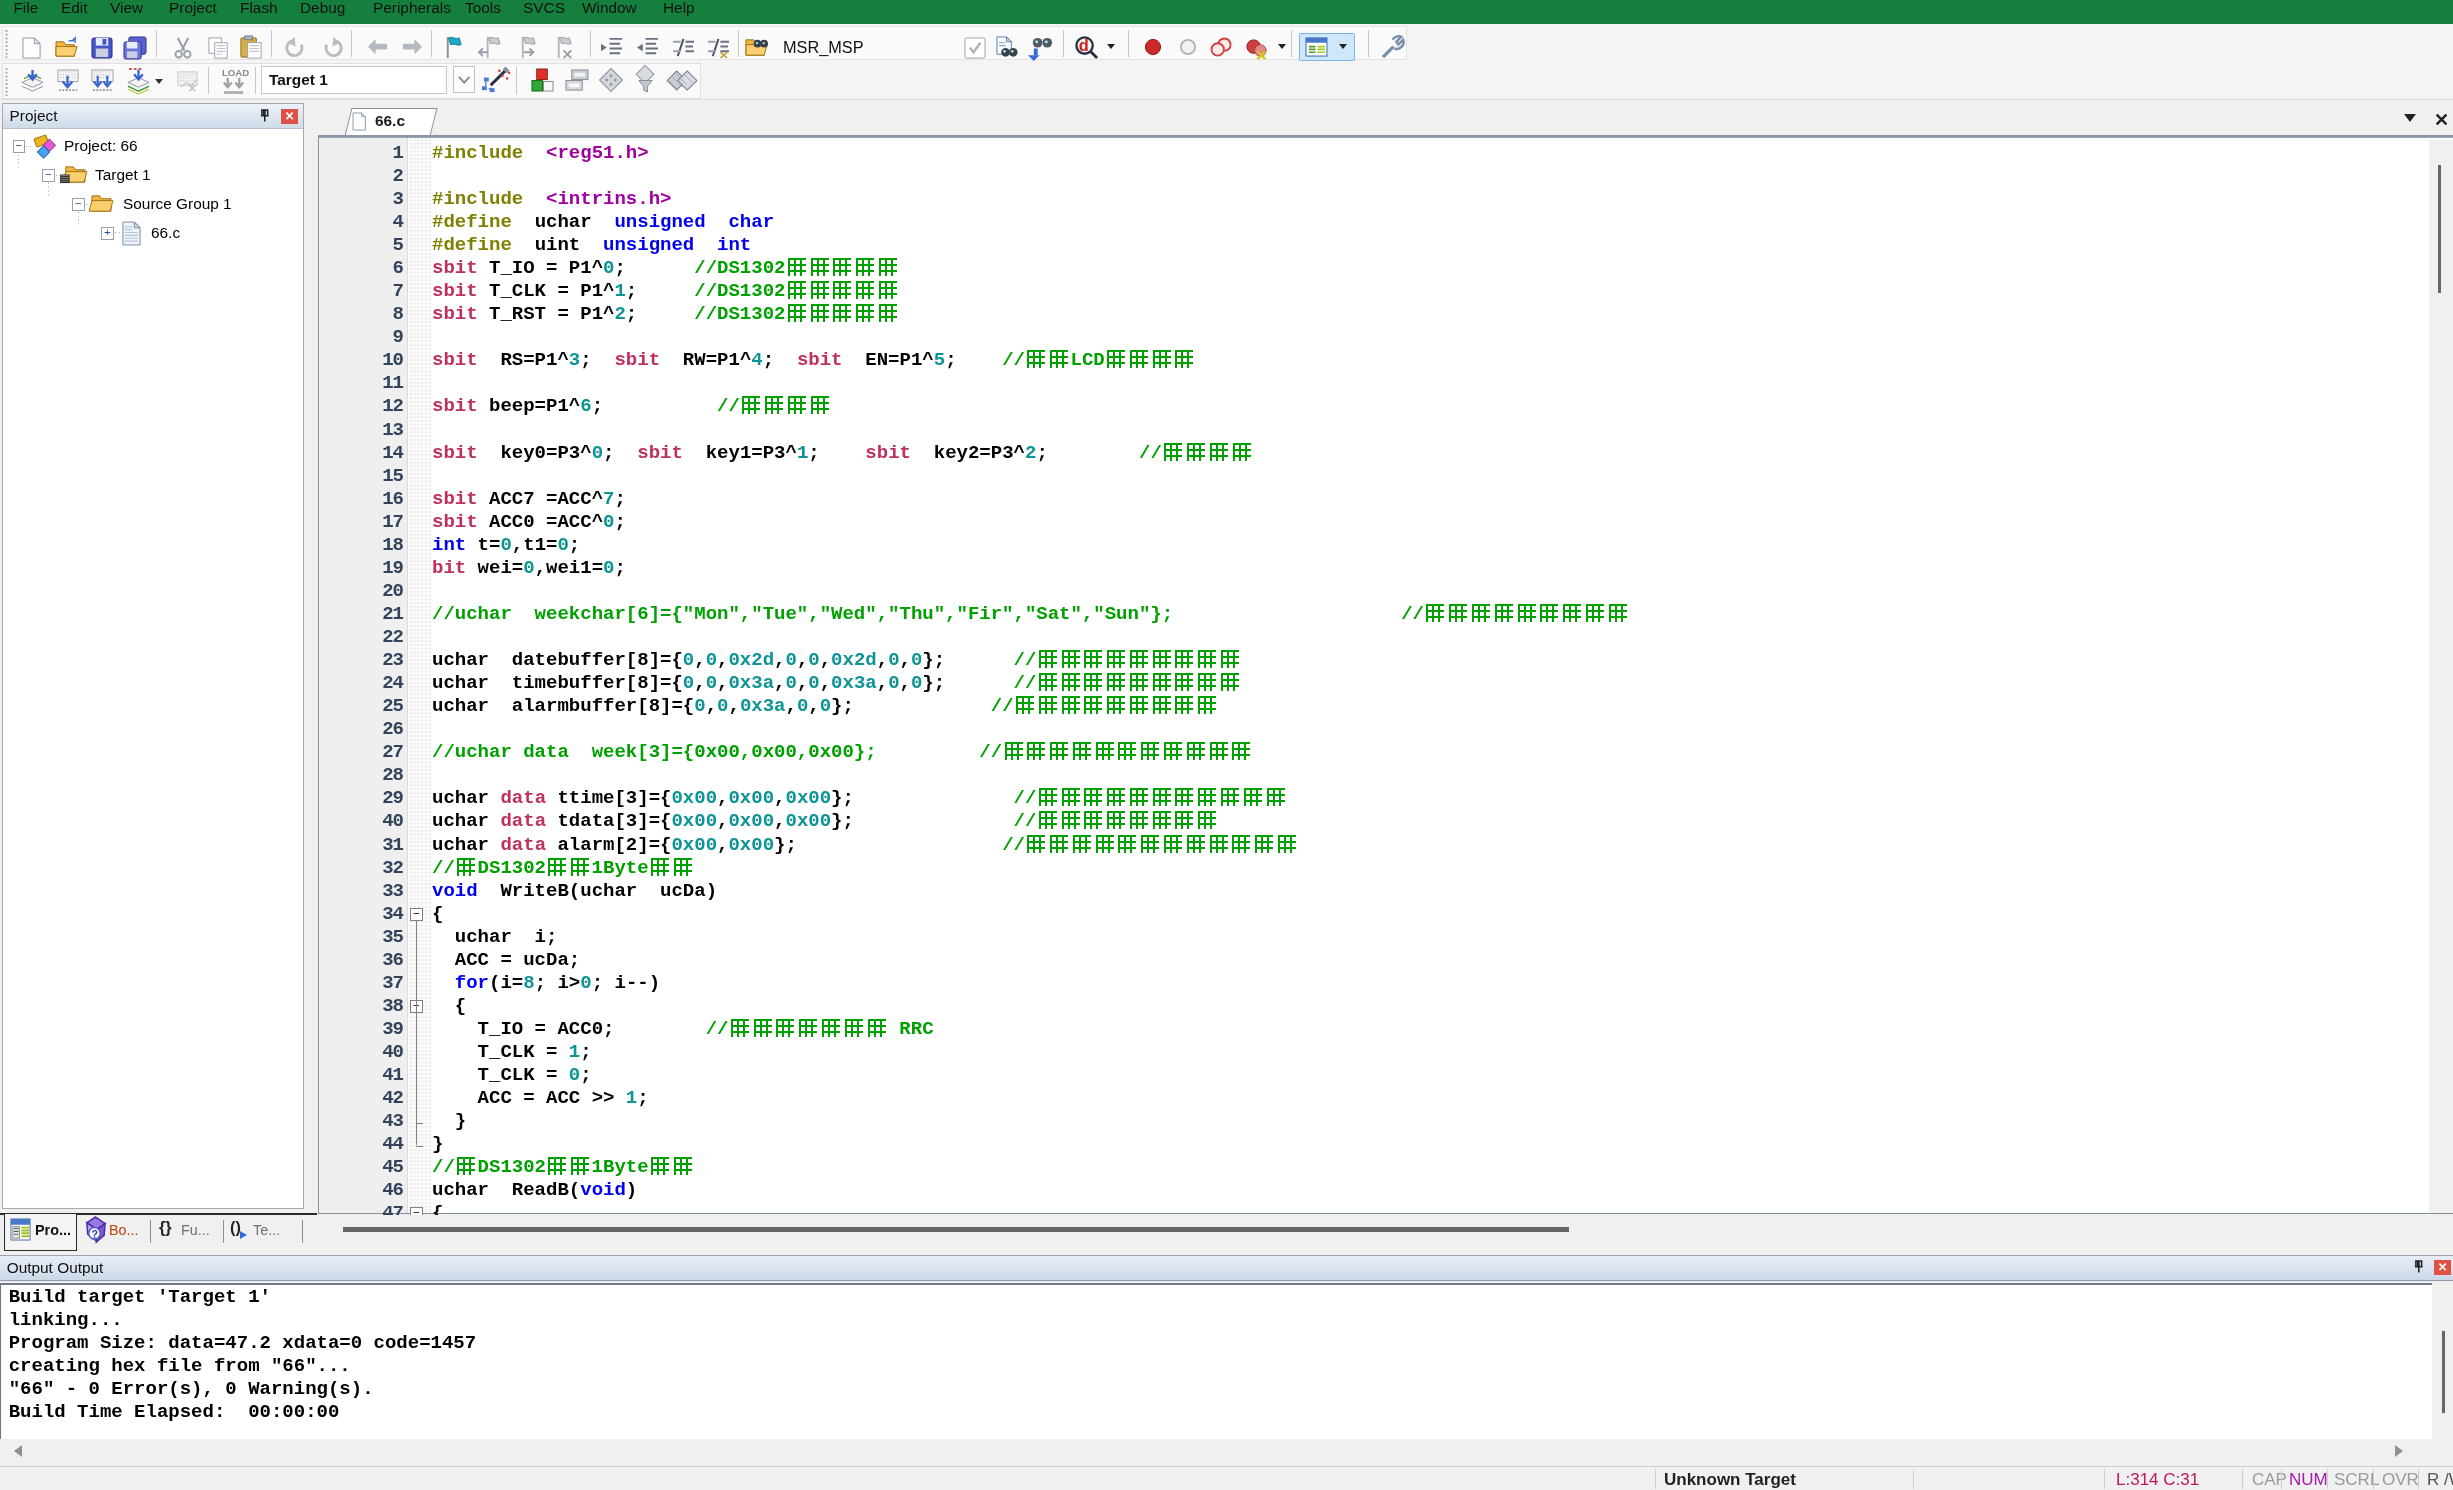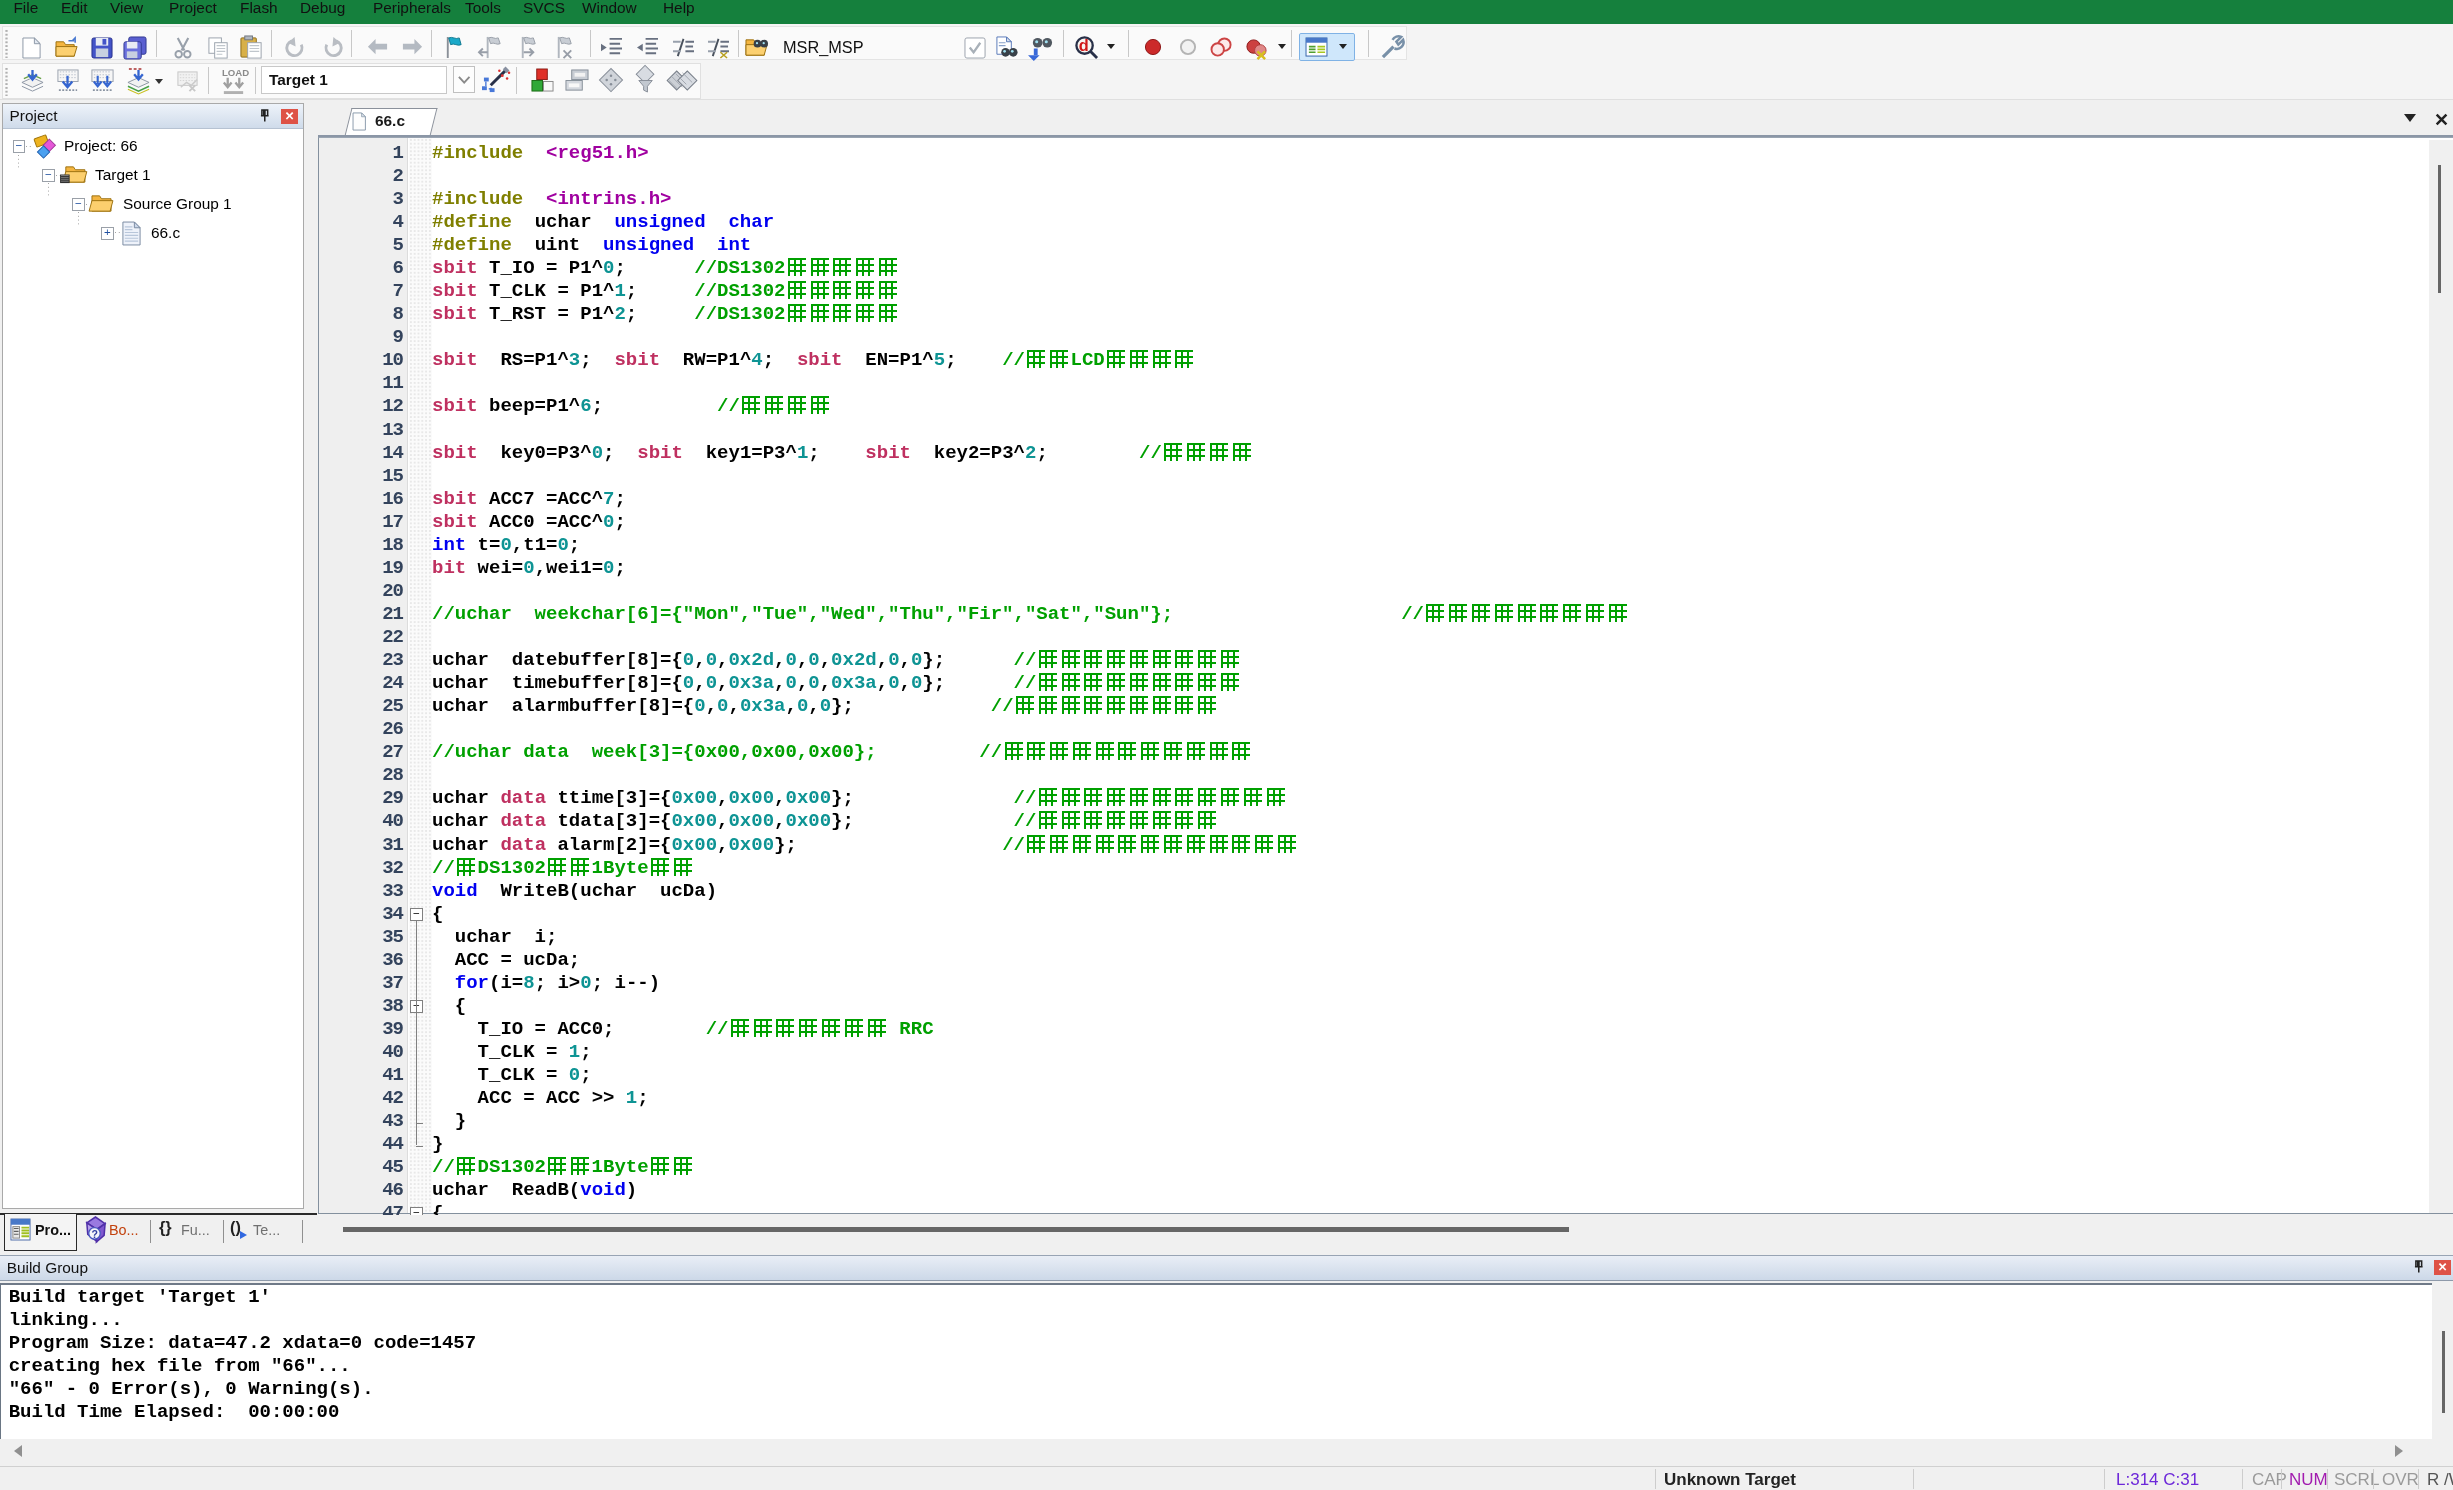--- a/index.html
+++ b/index.html
@@ -215,21 +215,21 @@
 <div class="a" style="left:150px;top:1220px;width:1px;height:23px;background:#909090"></div>
 <div class="a" style="left:159px;top:1218px;font-size:16.3px;font-weight:bold;color:#222">{}</div>
 <div class="a" style="left:181px;top:1222px;font-size:14.4px;color:#707070">Fu...</div>
 <div class="a" style="left:223px;top:1220px;width:1px;height:23px;background:#909090"></div>
 <div class="a" style="left:230px;top:1218px;font-size:16.3px;font-weight:bold;color:#222">()</div>
 <div class="a" style="left:240px;top:1231px;width:0;height:0;border:4.8px solid transparent;border-left:7.7px solid #3068e0"></div>
 <div class="a" style="left:253px;top:1222px;font-size:14.4px;color:#707070">Te...</div>
 <div class="a" style="left:302px;top:1220px;width:1px;height:23px;background:#909090"></div>
 
 <div class="a" id="bohead">
-    <b style="position:absolute;left:6.7px;top:2.9px;font-weight:normal;font-size:15.4px;color:#111">Build Group</b>
+    <b style="position:absolute;left:6.7px;top:2.9px;font-weight:normal;font-size:15.4px;color:#111">Output Output</b>
   </div>
 <svg class="a" style="left:2413px;top:1260px" width="12.5" height="14.4" viewBox="0 0 13 15">
     <path d="M3 1h6v6h-6z M2 7h8 M6 7v6" stroke="#222" stroke-width="1.6" fill="none"></path>
     <path d="M4 1h3v6h-3z" fill="#222"></path>
   </svg>
 <div class="a redx" style="left:2434px;top:1260px;width:17.3px;height:15.4px;font-size:11.5px;line-height:15.4px">✕</div>
 <div class="a" id="bo">
 <div style="top:1px">Build target 'Target 1'</div>
 <div style="top:24px">linking...</div>
 <div style="top:47px">Program Size: data=47.2 xdata=0 code=1457</div>
@@ -238,21 +238,21 @@
 <div style="top:116px">Build Time Elapsed:  00:00:00</div>
 </div>
 <div class="sbtrack" style="left:2432px;top:1285px;width:22px;height:154px"></div>
 <div class="sbthumb" style="left:2442px;top:1331px;width:2.9px;height:82px"></div>
 <div class="sbtrack" style="left:0px;top:1439px;width:2454px;height:25px"></div>
 <div class="a" style="left:7.7px;top:1445px;width:0;height:0;border:6.7px solid transparent;border-right:8.6px solid #909090"></div>
 <div class="a" style="left:2395px;top:1445px;width:0;height:0;border:6.7px solid transparent;border-left:8.6px solid #909090"></div>
 
 <div class="a" id="sb">
 <span style="left:1664px;font-weight:bold;color:#222">Unknown Target</span>
-<span style="left:2116px;color:#6d28d9">L:314 C:31</span>
+<span style="left:2116px;color:#be185d">L:314 C:31</span>
 <span style="left:2252px;color:#9a9a9a">CAP</span>
 <span style="left:2289px;font-weight:normal;color:#a21caf">NUM</span>
 <span style="left:2334px;color:#9a9a9a">SCRL</span>
 <span style="left:2382px;color:#9a9a9a">OVR</span>
 <span style="left:2427px;color:#555">R /W</span>
 <i class="sep" style="left:1655px"></i>
     <i class="sep" style="left:1913px"></i>
     <i class="sep" style="left:2104px"></i>
 <i class="sep" style="left:2242px"></i>
     <i class="sep" style="left:2281px"></i>

